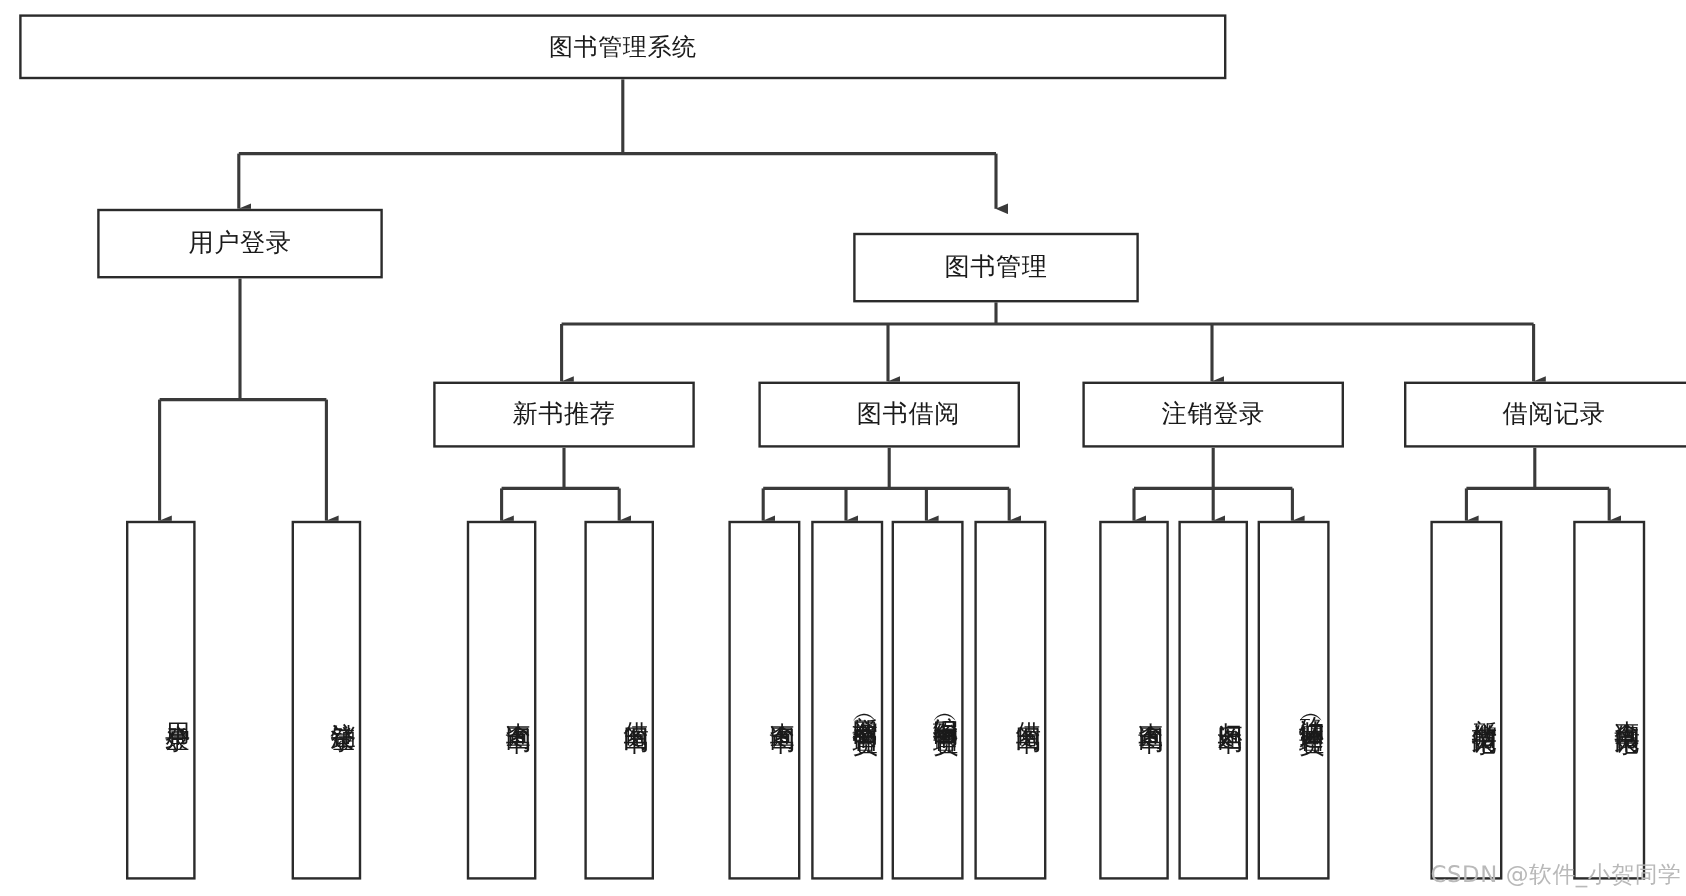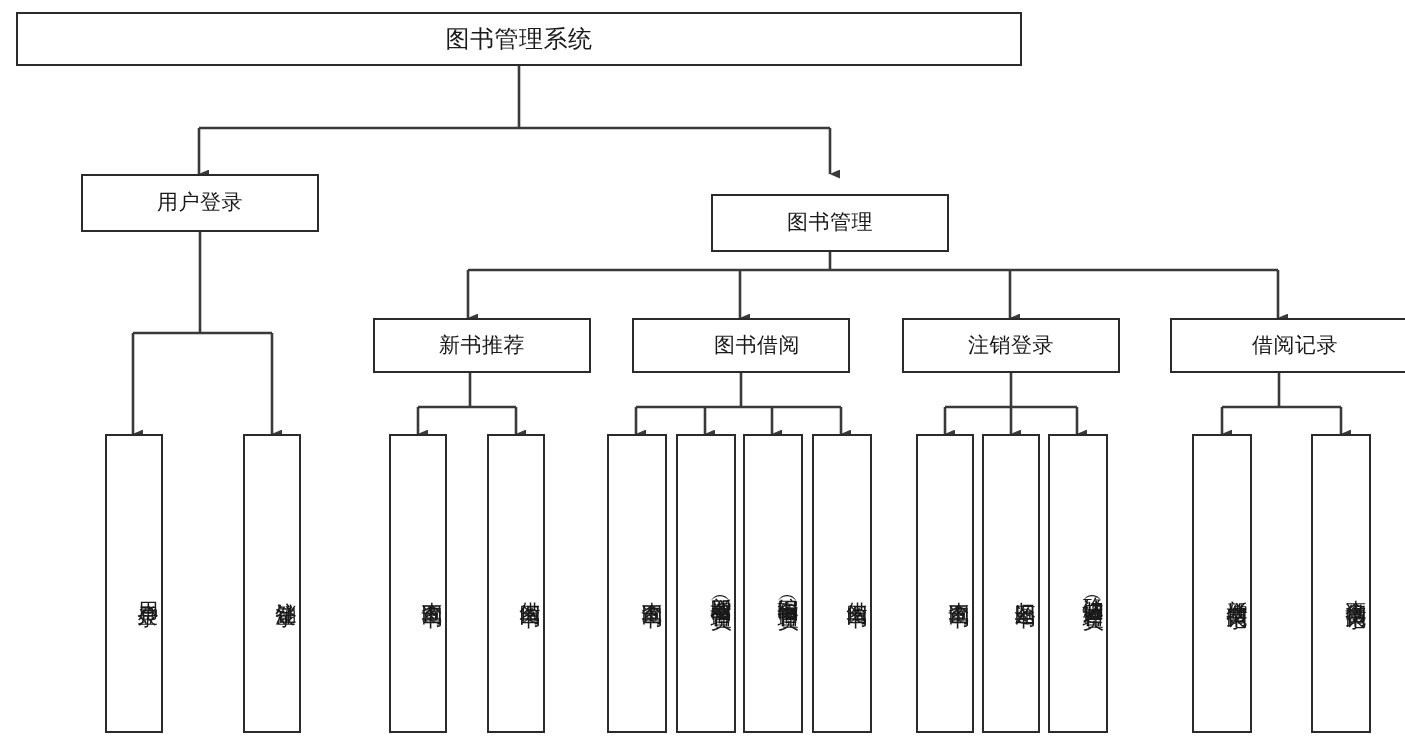--- a/index.html
+++ b/index.html
@@ -34,21 +34,21 @@
     justify-content: center;
     color: #1a1a1a;
   }
   .node-h {
     font-size: 21px;
     line-height: 1.2;
     letter-spacing: 0.5px;
     white-space: nowrap;
   }
   .node-root {
-    font-size: 24px;
+    font-size: 20px;
   }
   .node-v {
     writing-mode: vertical-rl;
     text-orientation: upright;
     font-size: 21px;
     line-height: 1.28;
     letter-spacing: 2px;
     align-items: flex-start;
     justify-content: center;
     padding-top: 10px;
@@ -119,21 +119,21 @@
   <div id="nodes-layer">
       <div class="node node-h node-root" style="left: 16px; top: 12px; width: 1006px; height: 54px;">
         <span>图书管理系统</span>
       </div>
       <div class="node node-h" style="left: 81px; top: 174px; width: 238px; height: 58px;">
         <span>用户登录</span>
       </div>
       <div class="node node-h" style="left: 711px; top: 174px; width: 238px; height: 58px; margin-top: 20px;">
         <span>图书管理</span>
       </div>
-      <div class="node node-h" style="left: 361px; top: 318px; width: 218px; height: 55px; margin-left: 12px;">
+      <div class="node node-h" style="left: 361px; top: 318px; width: 218px; height: 55px;">
         <span>新书推荐</span>
       </div>
       <div class="node node-h" style="left: 632px; top: 318px; width: 218px; height: 55px; padding-left: 32px;">
         <span>图书借阅</span>
       </div>
       <div class="node node-h" style="left: 902px; top: 318px; width: 218px; height: 55px;">
         <span>注销登录</span>
       </div>
       <div class="node node-h" style="left: 1170px; top: 318px; width: 250px; height: 55px;">
         <span>借阅记录</span>
@@ -172,14 +172,15 @@
         <span class="vtext">确认归还（管理员）</span>
       </div>
       <div class="node node-v" style="left: 1192px; top: 434px; width: 60px; height: 299px;">
         <span class="vtext">新增借阅记录</span>
       </div>
       <div class="node node-v" style="left: 1311px; top: 434px; width: 60px; height: 299px;">
         <span class="vtext">查询借阅记录</span>
       </div>
     </div>
 
+  <div class="watermark" style="left: 1192px; top: 716px;">CSDN @软件_小贺同学</div>
 
 </div>
 
 </body></html>

